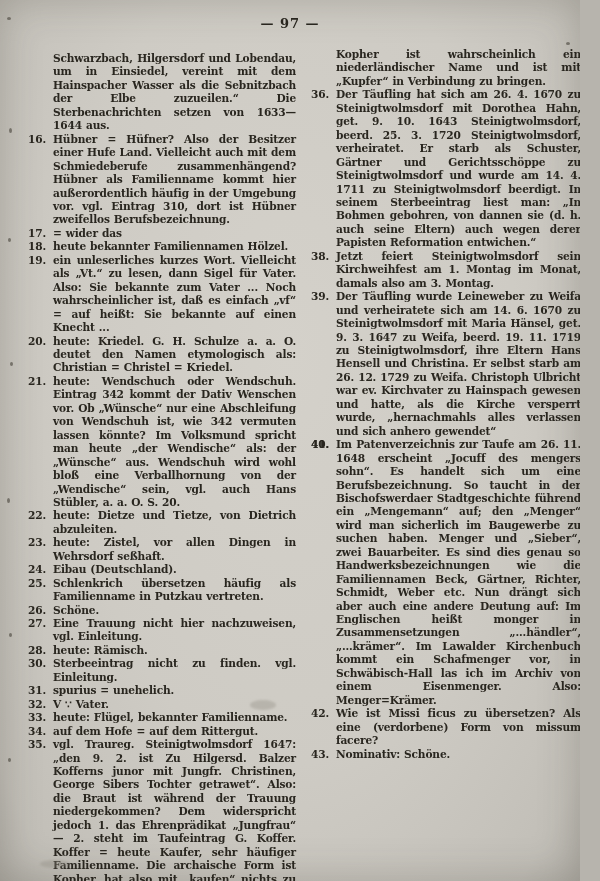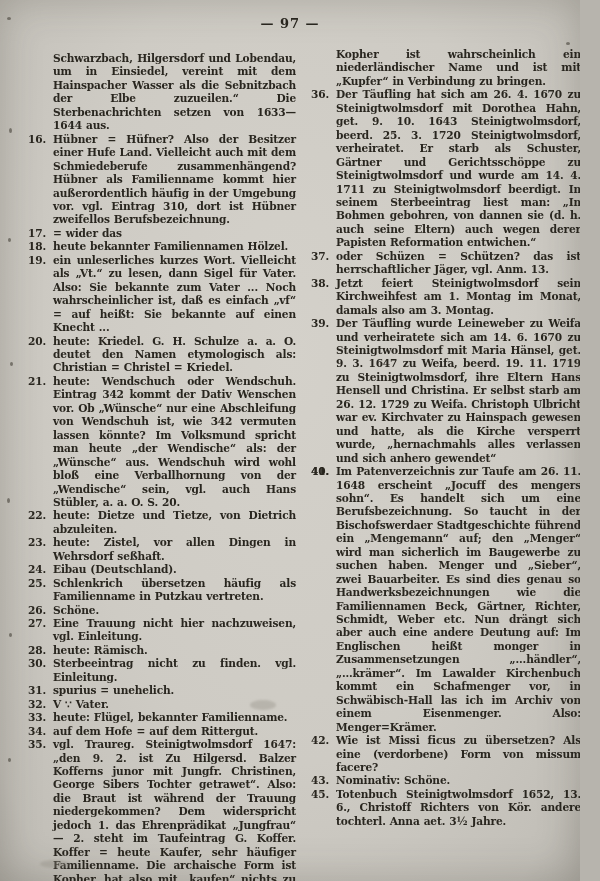--- a/index.html
+++ b/index.html
@@ -75,28 +75,26 @@
     <div class="entry"><span class="num">31.</span><span>spurius = unehelich.</span></div>
     <div class="entry"><span class="num">32.</span><span>V ∵ Vater.</span></div>
     <div class="entry"><span class="num">33.</span><span>heute: Flügel, bekannter Familienname.</span></div>
     <div class="entry"><span class="num">34.</span><span>auf dem Hofe = auf dem Rittergut.</span></div>
     <div class="entry"><span class="num">35.</span><span>vgl. Traureg. Steinigtwolmsdorf 1647: „den 9. 2. ist Zu Hilgersd. Balzer Kofferns junor mit Jungfr. Christinen, George Sibers Tochter getrawet“. Also: die Braut ist während der Trauung niedergekommen? Dem widerspricht jedoch 1. das Ehrenprädikat „Jungfrau“ — 2. steht im Taufeintrag G. Koffer. Koffer = heute Kaufer, sehr häufiger Familienname. Die archaische Form ist Kopher, hat also mit „kaufen“ nichts zu tun.</span></div>
   </div>
 
   <div class="col col-right">
     <div class="cont">Kopher ist wahrscheinlich ein niederländischer Name und ist mit „Kupfer“ in Verbindung zu bringen.</div>
     <div class="entry"><span class="num">36.</span><span>Der Täufling hat sich am 26. 4. 1670 zu Steinigtwolmsdorf mit Dorothea Hahn, get. 9. 10. 1643 Steinigtwolmsdorf, beerd. 25. 3. 1720 Steinigtwolmsdorf, verheiratet. Er starb als Schuster, Gärtner und Gerichtsschöppe zu Steinigtwolmsdorf und wurde am 14. 4. 1711 zu Steinigtwolmsdorf beerdigt. In seinem Sterbeeintrag liest man: „In Bohmen gebohren, von dannen sie (d. h. auch seine Eltern) auch wegen derer Papisten Reformation entwichen.“</span></div>
-    <div class="entry"><span class="num">37.</span><span>oder Schüzen = Schützen? das ist herrschaftlicher Jäger, vgl. Anm. 13.</span></div>
     <div class="entry"><span class="num">38.</span><span>Jetzt feiert Steinigtwolmsdorf sein Kirchweihfest am 1. Montag im Monat, damals also am 3. Montag.</span></div>
     <div class="entry"><span class="num">39.</span><span>Der Täufling wurde Leineweber zu Weifa und verheiratete sich am 14. 6. 1670 zu Steinigtwolmsdorf mit Maria Hänsel, get. 9. 3. 1647 zu Weifa, beerd. 19. 11. 1719 zu Steinigtwolmsdorf, ihre Eltern Hans Hensell und Christina. Er selbst starb am 26. 12. 1729 zu Weifa. Christoph Ulbricht war ev. Kirchvater zu Hainspach gewesen und hatte, als die Kirche versperrt wurde, „hernachmahls alles verlassen und sich anhero gewendet“</span></div>
     <div class="entry"><span class="num">40.</span></div>
     <div class="entry"><span class="num">41.</span><span>Im Patenverzeichnis zur Taufe am 26. 11. 1648 erscheint „Jocuff des mengers sohn“. Es handelt sich um eine Berufsbezeichnung. So taucht in der Bischofswerdaer Stadtgeschichte führend ein „Mengemann“ auf; den „Menger“ wird man sicherlich im Baugewerbe zu suchen haben. Menger und „Sieber“, zwei Bauarbeiter. Es sind dies genau so Handwerksbezeichnungen wie die Familiennamen Beck, Gärtner, Richter, Schmidt, Weber etc. Nun drängt sich aber auch eine andere Deutung auf: Im Englischen heißt monger in Zusammensetzungen „...händler“, „...krämer“. Im Lawalder Kirchenbuch kommt ein Schafmenger vor, in Schwäbisch-Hall las ich im Archiv von einem Eisenmenger. Also: Menger=Krämer.</span></div>
     <div class="entry"><span class="num">42.</span><span>Wie ist Missi ficus zu übersetzen? Als eine (verdorbene) Form von missum facere?</span></div>
     <div class="entry"><span class="num">43.</span><span>Nominativ: Schöne.</span></div>
-    <div class="entry"><span class="num">45.</span><span>Totenbuch Steinigtwolmsdorf 1652, 13. 6., Christoff Richters von Kör. andere tochterl. Anna aet. 3½ Jahre.</span></div>
   </div>
 
   <div class="speck" style="left:7px;top:17px;width:4px;height:3px;"></div>
   <div class="speck" style="left:9px;top:128px;width:3px;height:5px;"></div>
   <div class="speck" style="left:8px;top:238px;width:3px;height:4px;"></div>
   <div class="speck" style="left:10px;top:362px;width:3px;height:4px;"></div>
   <div class="speck" style="left:7px;top:498px;width:3px;height:5px;"></div>
   <div class="speck" style="left:9px;top:633px;width:3px;height:4px;"></div>
   <div class="speck" style="left:8px;top:758px;width:3px;height:4px;"></div>
   <div class="speck" style="left:566px;top:42px;width:4px;height:3px;"></div>

